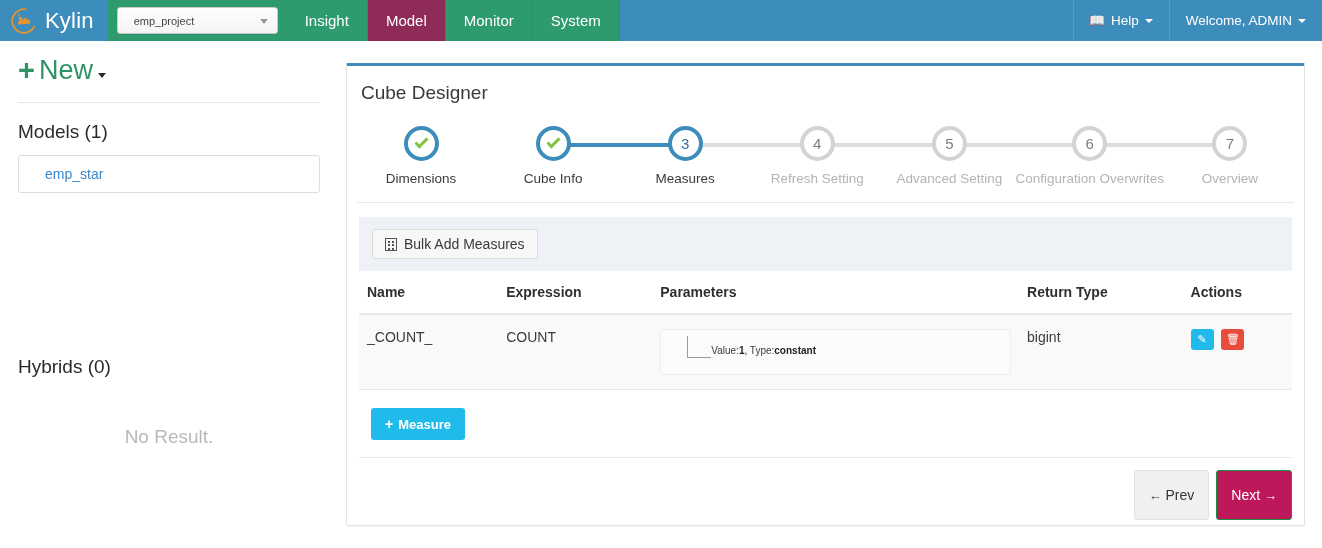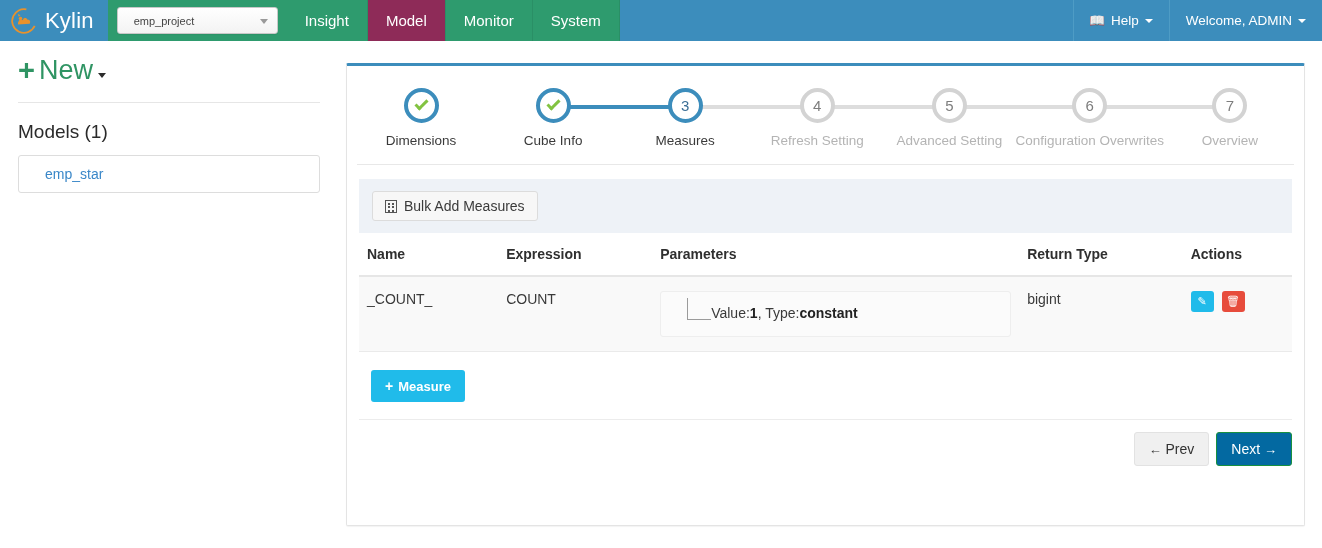--- a/index.html
+++ b/index.html
@@ -236,21 +236,21 @@
     border: 1px solid #eeeeee;
     border-radius: 3px;
     background: #fbfbfb;
     padding: 6px 8px 8px 8px;
     min-height: 46px;
     position: relative;
   }
   .param-tree {
     position: relative;
     padding-left: 42px;
-    font-size: 14px; color: #3a3a3a;
+    font-size: 10px; color: #3a3a3a;
     line-height: 30px;
   }
   .param-tree:before {
     content: ""; position: absolute;
     left: 18px; top: 0; width: 1px; height: 22px;
     background: #9b9b9b;
   }
   .param-tree:after {
     content: ""; position: absolute;
     left: 18px; top: 21px; width: 24px; height: 1px;
@@ -281,26 +281,26 @@
   }
   .btn-measure .plus { font-weight: bold; margin-right: 5px; font-size: 14px; }
 
   .bottom-sep { border-top: 1px solid #ececec; margin: 17px 12px 0 12px; }
   .footer-actions {
     display: flex; justify-content: flex-end;
     padding: 12px 12px 0 12px;
   }
   .btn-prev {
     background: #f0f0f0; border: 1px solid #e2e2e2;
-    border-radius: 3px; padding: 8px 14px;
+    border-radius: 3px; padding: 16px 14px;
     font-size: 14px; color: #333; cursor: pointer;
     margin-right: 7px;
   }
   .btn-next {
-    background: #0369a1; border: 1px solid #18903f;
+    background: #be185d; border: 1px solid #18903f;
     border-radius: 3px; padding: 8px 14px;
     font-size: 14px; color: #ffffff; cursor: pointer;
   }
   .arr { font-size: 13px; }
 </style>
 </head>
 <body>
 
 <div class="navbar">
 
@@ -352,24 +352,29 @@
   </div>
 
   <div class="side-divider"></div>
 
   <div class="side-heading">Models (1)</div>
 
   <div class="model-item">
     <a href="#">emp_star</a>
   </div>
 
+  <div class="hybrid-block">
+    <div class="side-heading" style="padding-top:0;">Hybrids (0)</div>
+    <div class="no-result">No Result.</div>
+  </div>
 </div>
 
 <div class="panel">
 
+  <div class="panel-title">Cube Designer</div>
 
   <div class="steps">
     <div class="steps-row">
 
       <div class="step done">
         <div class="line"></div>
         <div class="circle">
           <span class="check"></span>
         </div>
         <div class="step-label">Dimensions</div>

